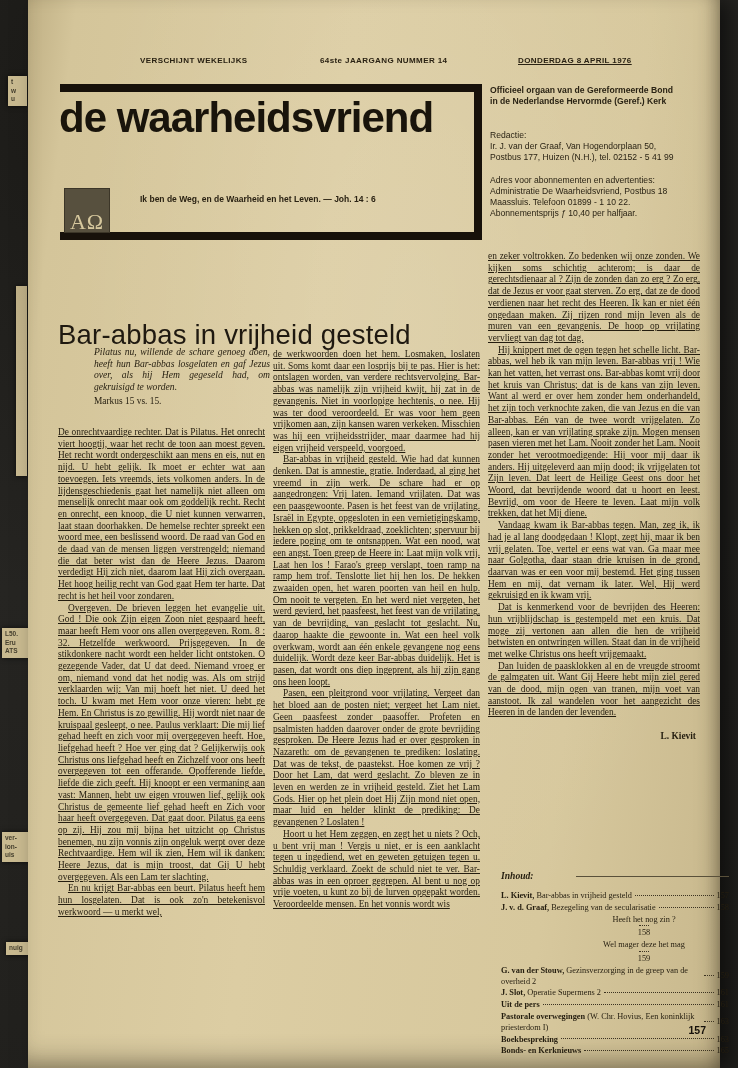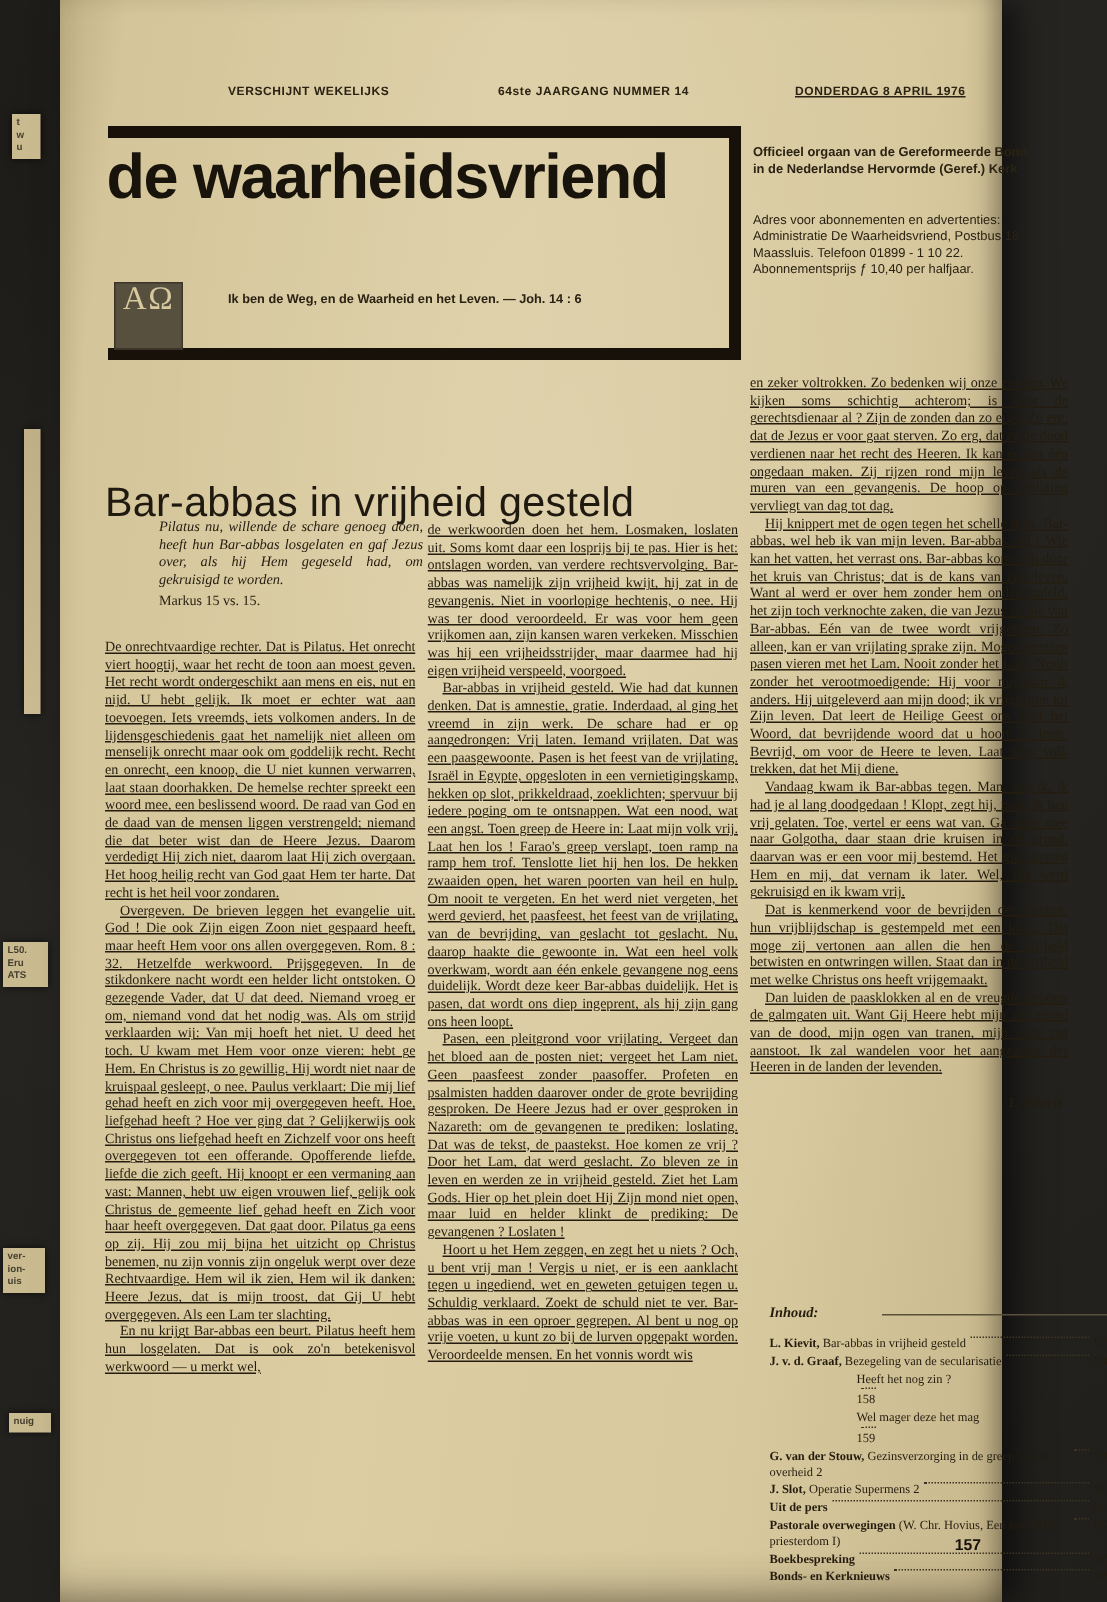--- a/index.html
+++ b/index.html
@@ -18,29 +18,28 @@
     white-space:pre-line; padding:2px 3px; z-index:2;
     box-shadow:0 0 5px rgba(0,0,0,.65);
   }
   .sliver {
     position:absolute; left:16px; top:286px; width:11px; height:190px;
     background:linear-gradient(#bfb087,#cabb92); z-index:1;
     box-shadow:0 0 5px rgba(0,0,0,.6);
   }
   
   .page {
-    position:absolute; left:28px; top:0; width:628px; height:1068px; z-index:3;
+    position:absolute; left:28px; top:0; width:692px; height:1068px; z-index:3;
     background:
       radial-gradient(ellipse at 55% 30%, rgba(255,255,255,.10), transparent 62%),
       linear-gradient(97deg,#c0b085 0%, #d4c59a 6%, #dccda3 40%, #d7c89d 76%, #c9b98e 98%);
     box-shadow: inset -14px 0 22px -14px rgba(40,33,20,.6),
                 inset 0 -20px 26px -14px rgba(40,33,20,.45),
                 10px 0 20px rgba(0,0,0,.55);
     color:#241d0f;
-    margin-left:12px;
   }
   .hdr-item {
     position:absolute; top:56px;
     font:bold 8px/10px "Liberation Sans", sans-serif;
     letter-spacing:.4px; color:#2a2213;
   }
   .hdr-left   { left:112px; }
   .hdr-center { left:292px; }
   .hdr-right  { left:490px;text-decoration:underline; }
 
@@ -50,31 +49,31 @@
   .bar-bottom { left:32px;  top:232px; width:421px; height:8px; }
 
   .masthead-title {
     position:absolute; left:31px; top:96px;
     font:bold 42px/44px "Liberation Sans", sans-serif;
     letter-spacing:-1px; color:#19140b;
   }
   .logo-box {
     position:absolute; left:36px; top:188px; width:46px; height:45px;
     background:#57503e; color:#d7c99e;
-    display:flex; align-items:flex-start; justify-content:center;
+    display:flex; align-items:flex-end; justify-content:center;
     font:22px/22px "Liberation Serif", serif; letter-spacing:1px;
     box-shadow: inset 0 0 0 1px #3c3628;
   }
   .tagline {
     position:absolute; left:112px; top:194px; width:300px;
     font:bold 8.5px/11px "Liberation Sans", sans-serif; color:#2a2213;
   }
 
   .colophon {
-    position:absolute; left:462px; top:96px; width:228px;
+    position:absolute; left:462px; top:85px; width:228px;
     font:8.6px/11px "Liberation Sans", sans-serif; color:#2a2314;
   }
   .colophon .organ { font-weight:bold; margin-bottom:23px; }
   .colophon .block { margin-bottom:12px; }
 
   .headline {
     position:absolute; left:30px; top:302px;
     font:400 27.5px/30px "Liberation Sans", sans-serif;
     letter-spacing:.2px; color:#1f1910;
   }
@@ -99,21 +98,21 @@
   .col-1 { left:30px;  top:427px; width:207px; height:618px; }
   .col-2 { left:245px; top:349px; width:207px; height:697px; }
   .col-3 { left:460px; top:251px; width:212px; height:604px; }
   .signature { text-align:right; padding-right:4px; margin-top:12px; font-weight:bold; }
 
   .toc-block { position:absolute; left:473px; top:870px; width:228px; color:#241d0f; }
   .toc-head { display:flex; align-items:center; margin-bottom:9px; }
   .toc-label { font:bold italic 9.6px/12px "Liberation Serif", serif; }
   .toc-head .rule { flex:1; margin-left:42px; border-top:1px solid #59503a; height:0; }
   .toc-item {
-    display:flex; align-items:flex-start;
+    display:flex; align-items:center;
     font:8.3px/10.8px "Liberation Serif", serif; margin-bottom:1px;
   }
   .toc-item.indent { padding-left:58px;flex-direction:column; }
   .toc-text b { font-weight:bold; }
   .toc-leader { flex:1; min-width:10px; border-bottom:1px dotted #3c3322; margin:0 3px 2px 3px; }
   .toc-page { flex:0 0 auto; }
 
   .pageno {
     position:absolute; right:14px; top:1024px;
     font:bold 10.5px/12px "Liberation Sans", sans-serif; color:#16110a;
@@ -152,20 +151,25 @@
       <span>ΑΩ</span>
     </div>
     <div class="tagline">Ik ben de Weg, en de Waarheid en het Leven. — Joh. 14 : 6</div>
 
     <div class="colophon">
       <div class="organ">
         <div>Officieel orgaan van de Gereformeerde Bond</div>
         <div>in de Nederlandse Hervormde (Geref.) Kerk</div>
       </div>
       <div class="block">
+        <div>Redactie:</div>
+        <div>Ir. J. van der Graaf, Van Hogendorplaan 50,</div>
+        <div>Postbus 177, Huizen (N.H.), tel. 02152 - 5 41 99</div>
+      </div>
+      <div class="block">
         <div>Adres voor abonnementen en advertenties:</div>
         <div>Administratie De Waarheidsvriend, Postbus 18</div>
         <div>Maassluis. Telefoon 01899 - 1 10 22.</div>
         <div>Abonnementsprijs ƒ 10,40 per halfjaar.</div>
       </div>
     </div>
 
     <h1 class="headline">Bar-abbas in vrijheid gesteld</h1>
 
     <div class="intro-block">

